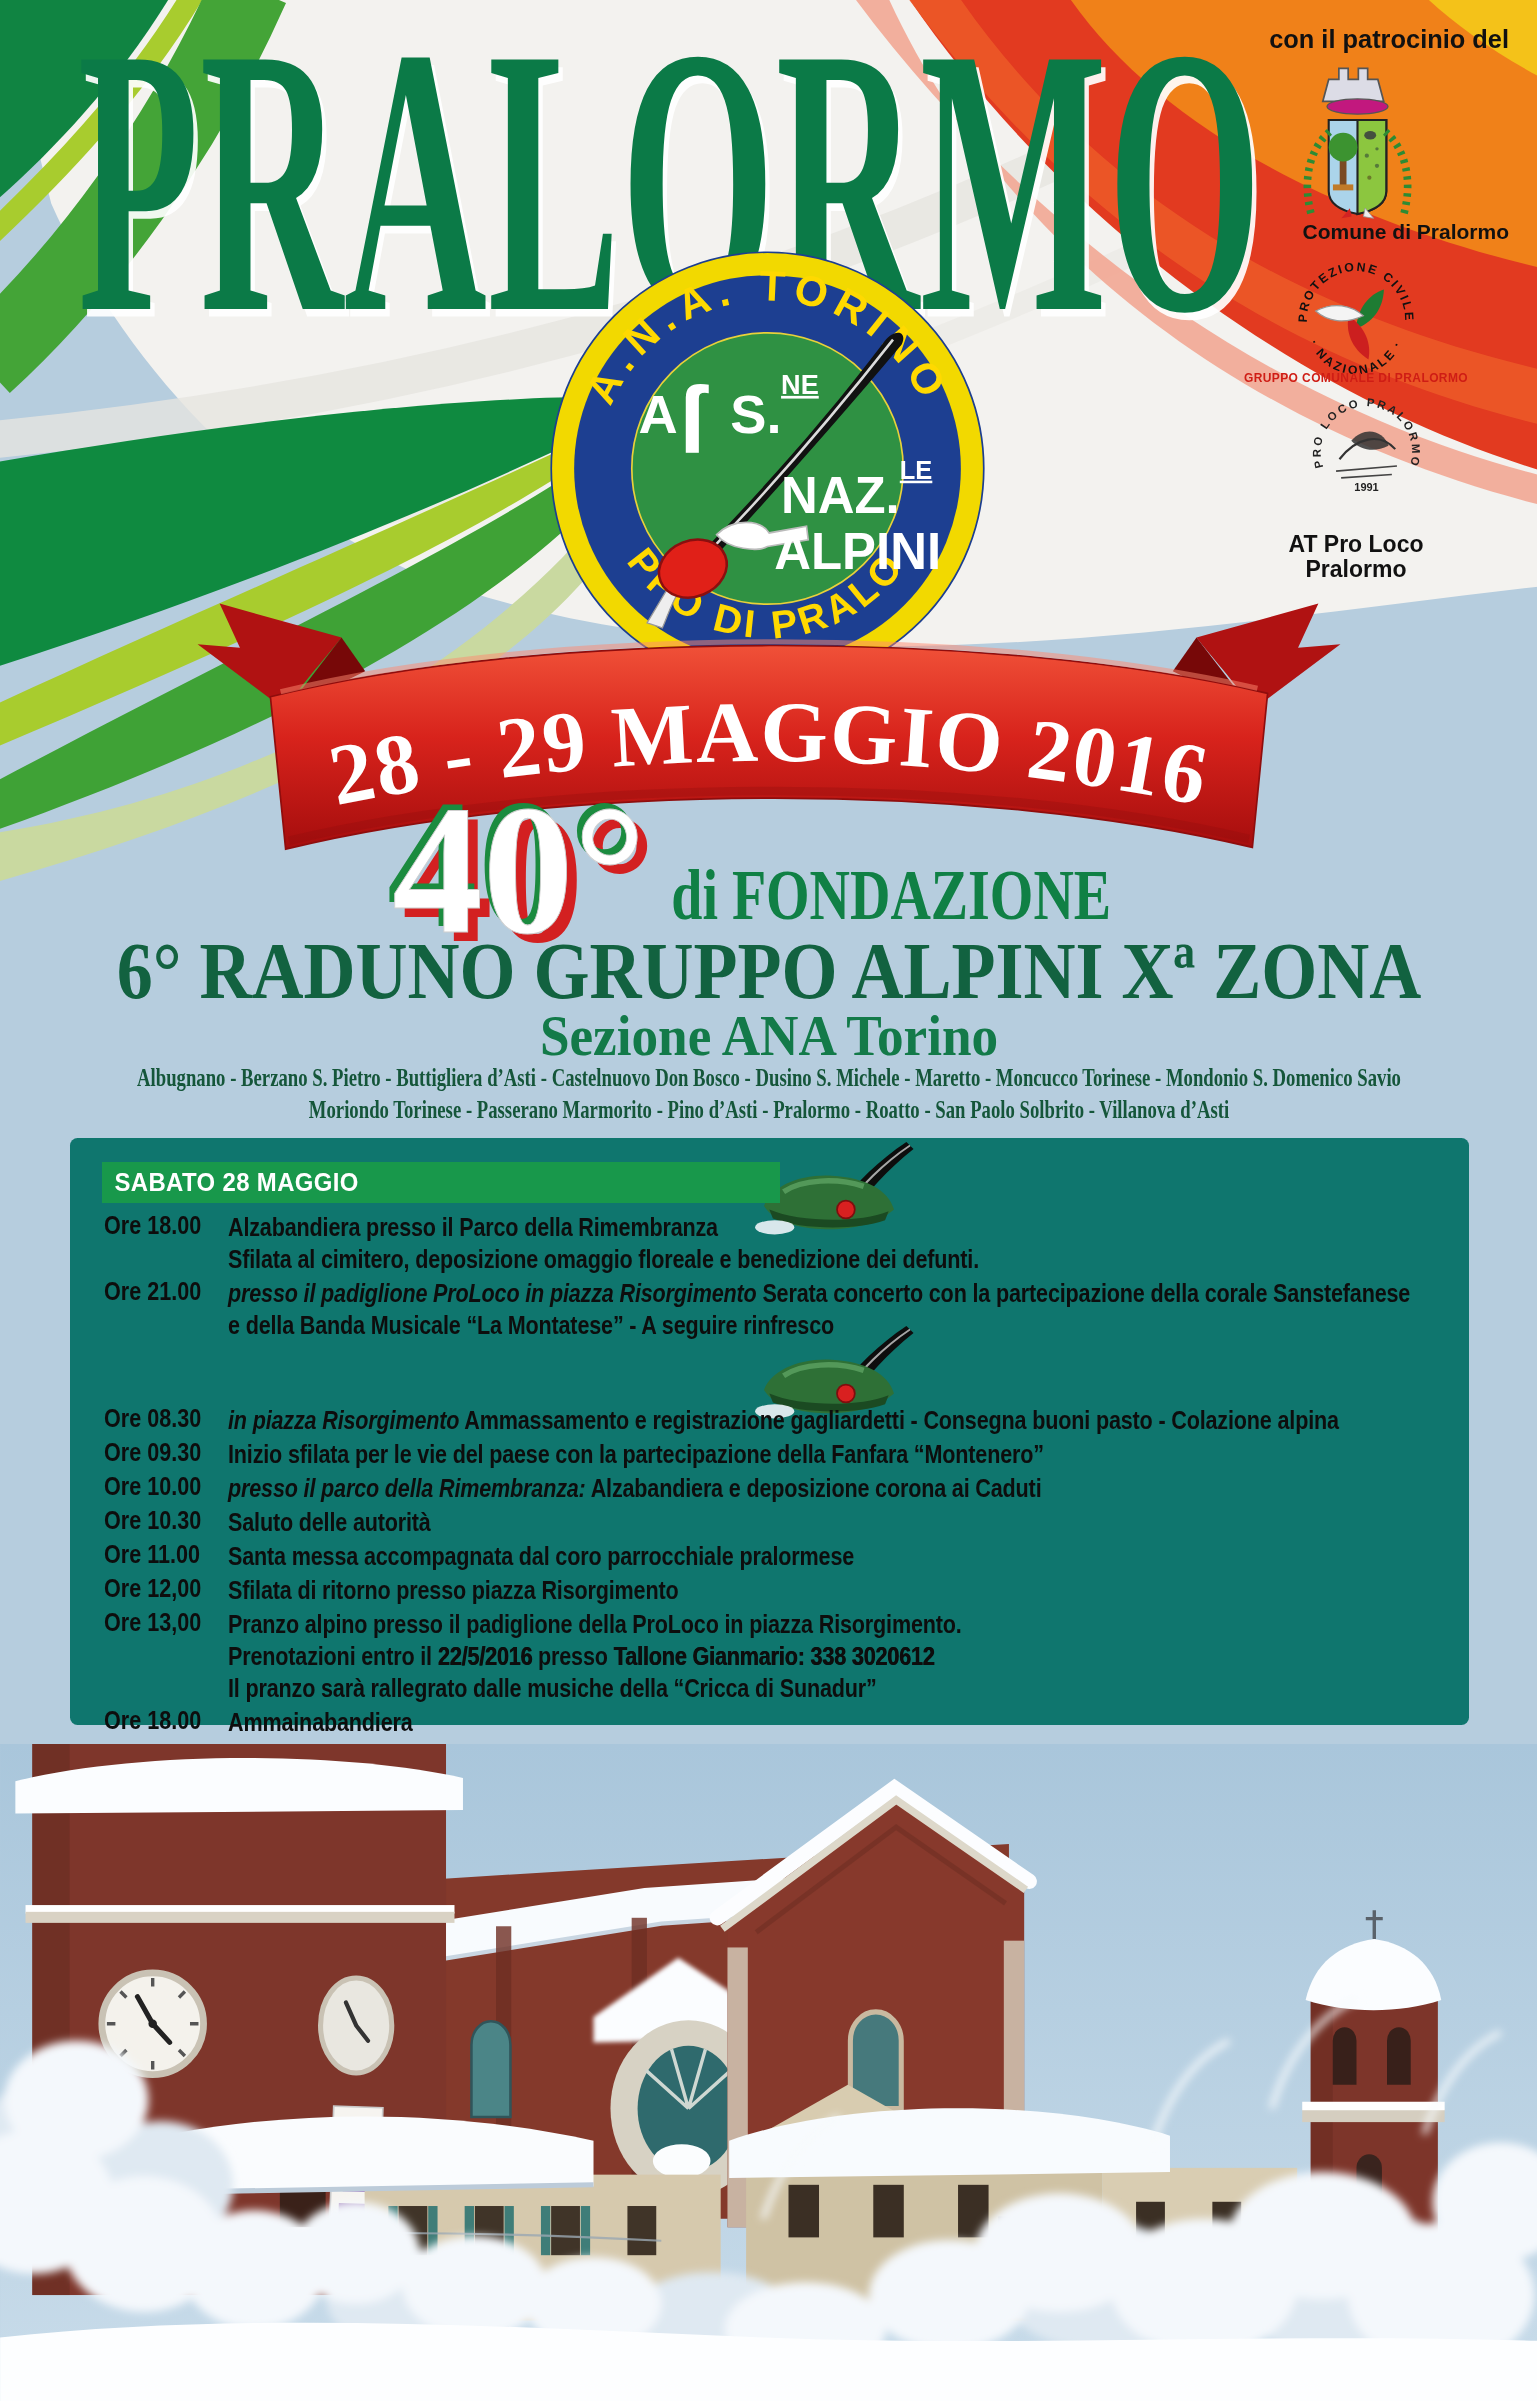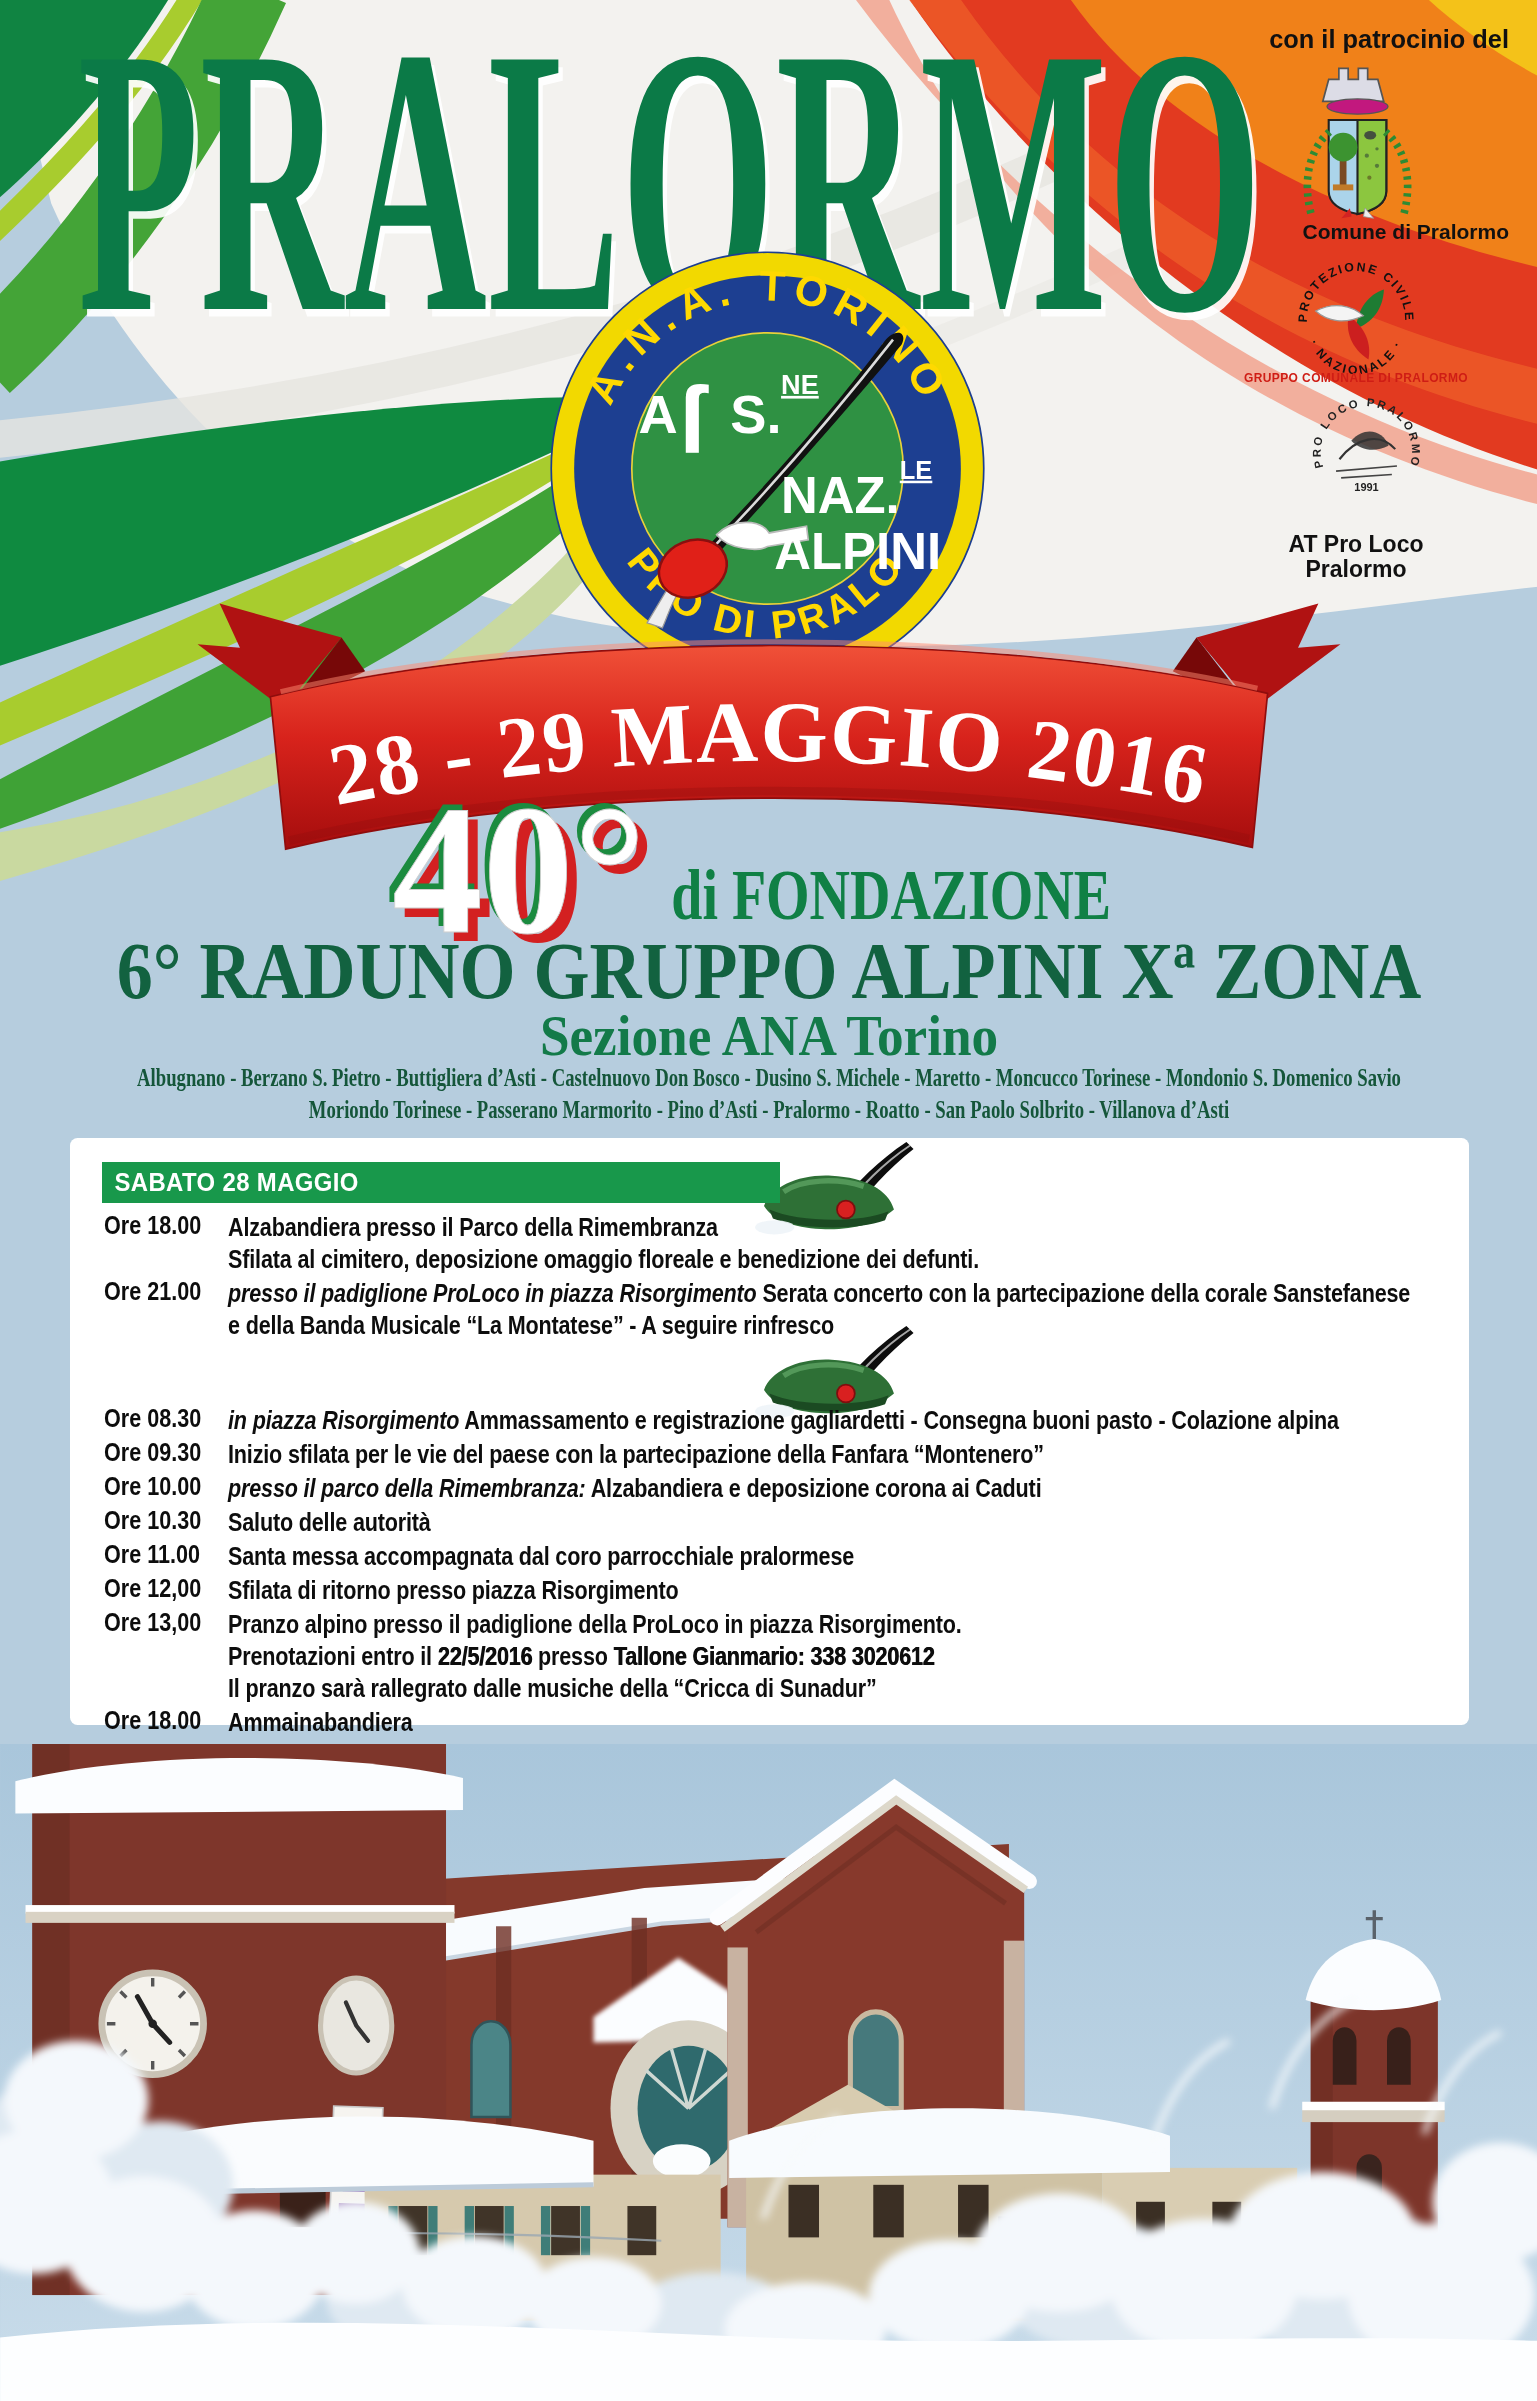--- a/index.html
+++ b/index.html
@@ -27,21 +27,21 @@
   #heading1{top:926px;font-family:"Liberation Serif",serif;font-weight:bold;font-size:80px;
     color:#126240;transform:translateX(-50%) scaleX(.9);}
   #heading2{top:1004px;font-family:"Liberation Serif",serif;font-weight:bold;font-size:56px;
     color:#137a49;transform:translateX(-50%) scaleX(.95);}
   .towns{font-family:"Liberation Serif",serif;font-weight:bold;font-size:26px;color:#15563a;
     transform:translateX(-50%) scaleX(.72);}
   #towns1{top:1063px;}
   #towns2{top:1095px;}
 
   
-  #schedule-panel{left:70px;top:1138px;width:1399px;height:587px;background:#ffffff;
+  #schedule-panel{left:70px;top:1138px;width:1399px;height:587px;background:#0f766e;
     border-radius:7.6px;}
   .schedule-bar{position:absolute;left:32px;width:678px;height:41px;background:#18984b;}
   .schedule-bar .lbl{display:inline-block;padding-left:13.6px;line-height:41px;color:#fff;
     font-weight:bold;font-size:26px;letter-spacing:0.4px;transform:scaleX(.92);
     transform-origin:left center;white-space:nowrap;}
   .ev-time{position:absolute;left:34px;width:127px;font-weight:bold;font-size:25.4px;
     color:#0d0d0d;transform:scaleX(.85);transform-origin:left top;white-space:nowrap;}
   .ev-content{position:absolute;left:158px;width:1458px;transform:scaleX(.85);
     transform-origin:left top;}
   .ev-line{height:32px;line-height:32px;font-weight:bold;font-size:25.4px;color:#0d0d0d;

